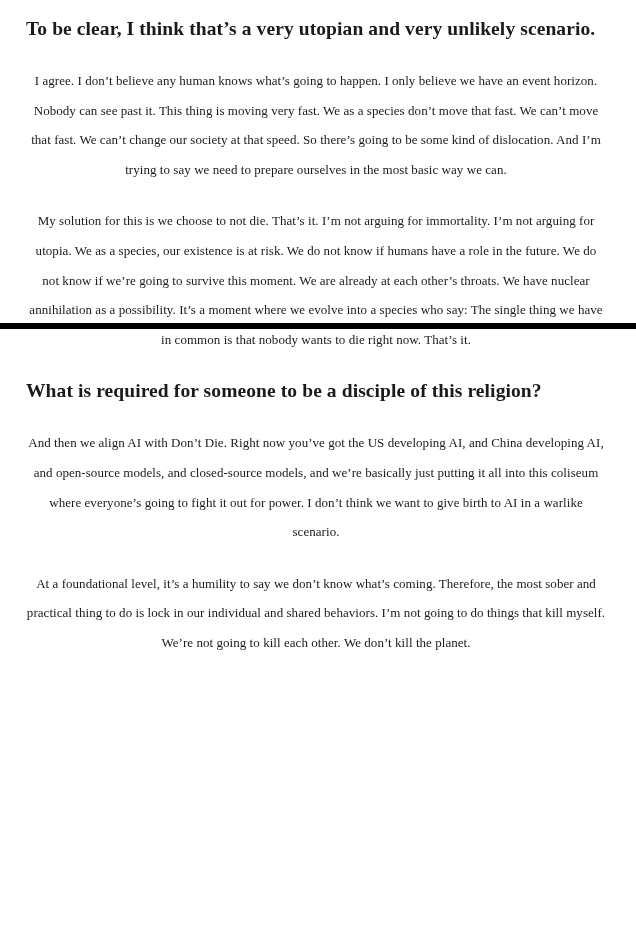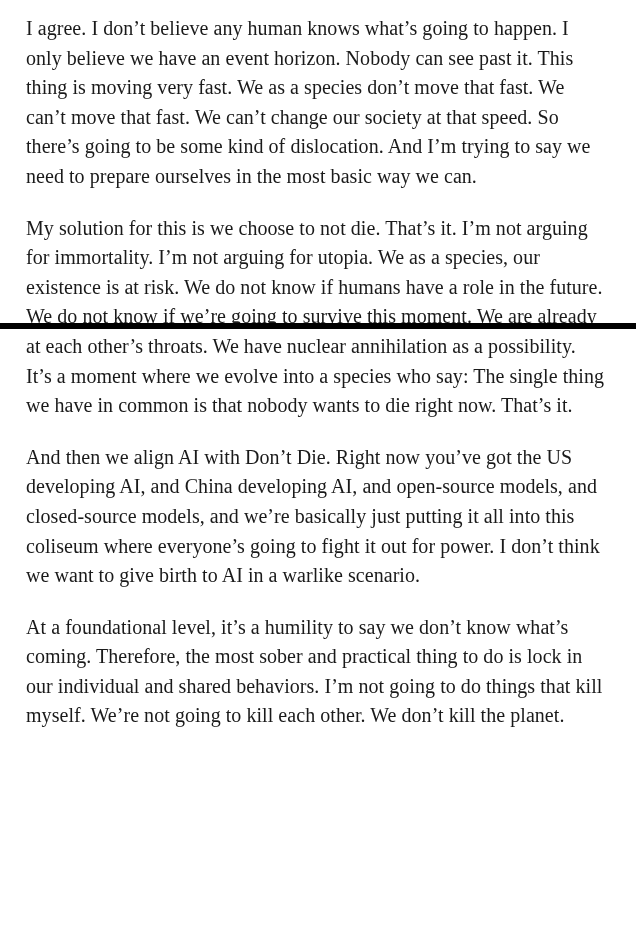--- a/index.html
+++ b/index.html
@@ -22,24 +22,25 @@
     padding: 14px 30px 0 26px;
   }
   .q {
     font-weight: bold;
     font-size: 19.5px;
     line-height: 30px;
     margin: 0 0 22px 0;
     letter-spacing: 0.1px;
   }
   .p {
-    font-size: 20px;
+    font-size: 13px;
     line-height: 29.6px;
     margin: 0 0 22px 0;
     letter-spacing: 0.05px;
+    text-align: center;
   }
   .q2 {
     font-weight: bold;
     font-size: 19.5px;
     line-height: 30px;
     margin: 2px 0 22px 0;
     letter-spacing: 0.1px;
   }
   
   .rule {
@@ -48,25 +49,27 @@
     width: 636px;
     height: 6px;
     background: #000000;
   }
 </style>
 </head>
 <body>
 
 <div class="page">
 
+  <p class="q">To be clear, I think that’s a very utopian and very unlikely scenario.</p>
 
   <p class="p">I agree. I don’t believe any human knows what’s going to happen. I only believe we have an event horizon. Nobody can see past it. This thing is moving very fast. We as a species don’t move that fast. We can’t move that fast. We can’t change our society at that speed. So there’s going to be some kind of dislocation. And I’m trying to say we need to prepare ourselves in the most basic way we can.</p>
 
   <p class="p">My solution for this is we choose to not die. That’s it. I’m not arguing for immortality. I’m not arguing for utopia. We as a species, our existence is at risk. We do not know if humans have a role in the future. We do not know if we’re going to survive this moment. We are already at each other’s throats. We have nuclear annihilation as a possibility. It’s a moment where we evolve into a species who say: The single thing we have in common is that nobody wants to die right now. That’s it.</p>
 
+  <p class="q2">What is required for someone to be a disciple of this religion?</p>
 
   <p class="p">And then we align AI with Don’t Die. Right now you’ve got the US developing AI, and China developing AI, and open-source models, and closed-source models, and we’re basically just putting it all into this coliseum where everyone’s going to fight it out for power. I don’t think we want to give birth to AI in a warlike scenario.</p>
 
   <p class="p">At a foundational level, it’s a humility to say we don’t know what’s coming. Therefore, the most sober and practical thing to do is lock in our individual and shared behaviors. I’m not going to do things that kill myself. We’re not going to kill each other. We don’t kill the planet.</p>
 
   <div class="rule" id="rule" style="top: 323px; background: rgb(0, 0, 0);"></div>
 
 </div>
 
 </body></html>

